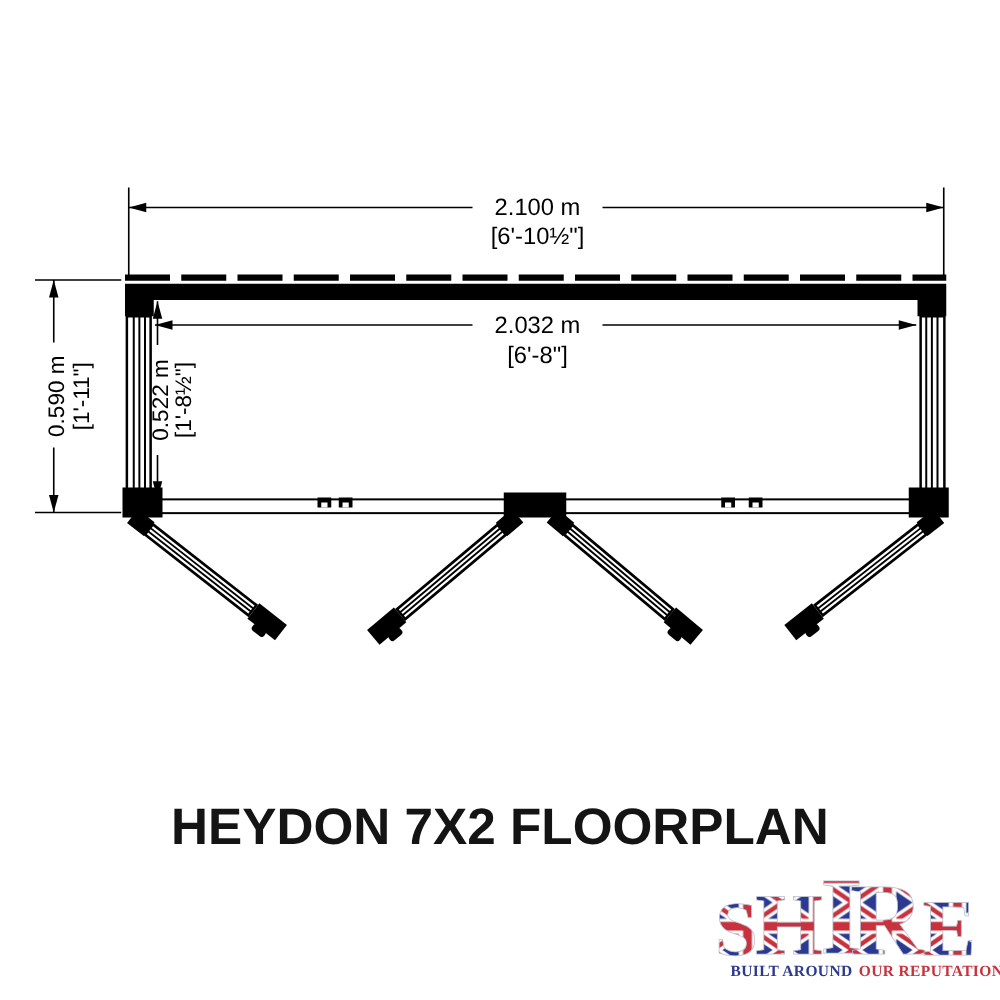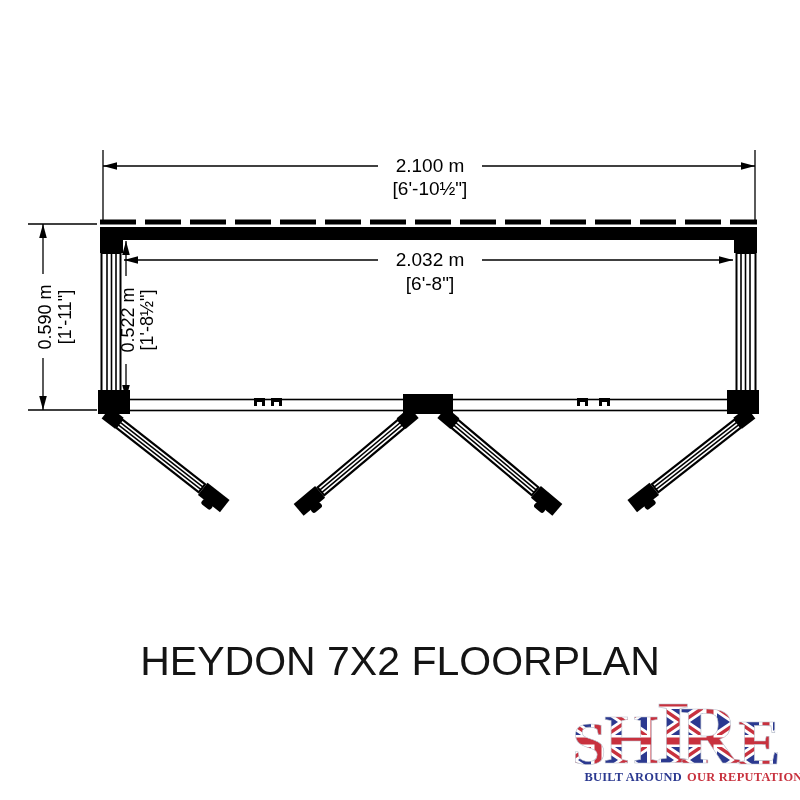--- a/index.html
+++ b/index.html
@@ -2,21 +2,21 @@
 <html><head>
 <meta charset="utf-8">
 <style>
   html,body{margin:0;padding:0;background:#fff;}
   body{width:800px;height:800px;position:relative;font-family:"Liberation Sans",sans-serif;overflow:hidden;}
   #plan-svg{position:absolute;left:0;top:0;}
   #plan-svg text{font-family:"Liberation Sans",sans-serif;fill:#000;}
   .dim-text{font-size:19px;}
   .dim-text-v{font-size:18px;}
   #page-title{position:absolute;left:0;top:638px;width:800px;text-align:center;
-              font-size:41px;color:#141414;letter-spacing:0px;white-space:nowrap;}
+              font-size:41px;color:#141414;letter-spacing:0px;white-space:nowrap;font-weight:bold;}
   #logo{position:absolute;left:570px;top:684px;}
   .logo-letter{font-family:"Liberation Serif",serif;font-weight:bold;}
   .tagline{font-family:"Liberation Serif",serif;font-weight:bold;font-size:12.4px;letter-spacing:0.3px;}
 </style>
 </head>
 <body>
 
 <svg id="plan-svg" width="800" height="560" viewBox="0 0 800 560">
 
   <g>

